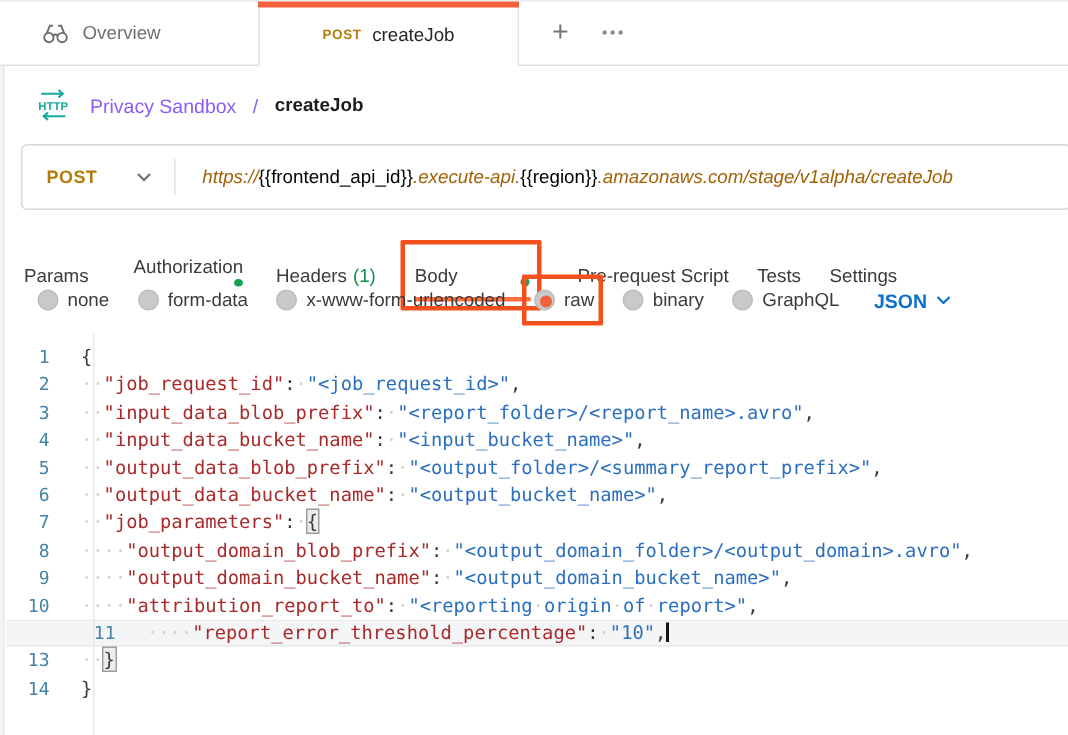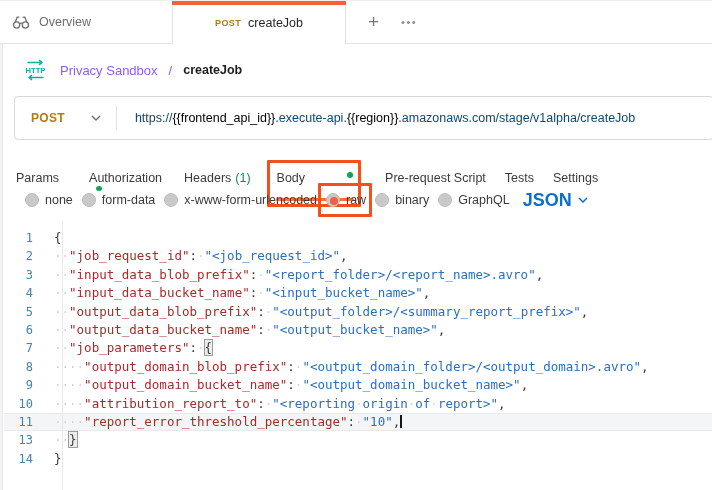--- a/index.html
+++ b/index.html
@@ -3,21 +3,21 @@
 <meta charset="utf-8">
 <style>
   * { margin:0; padding:0; box-sizing:border-box; }
   html,body { background:#fff; }
   .screen { position:relative; width:712px; height:490px; overflow:hidden; background:#fff;
             font-family:"Liberation Sans", sans-serif; color:#2b2b2b; }
 
   
   .tabbar { position:absolute; top:0; left:0; right:0; height:44px; display:flex;
             border-top:1px solid #ededed; border-bottom:1px solid #e3e3e3; background:#fff; }
-  .tab-overview { width:172px; display:flex; align-items:center; gap:9px; padding-left:12px; color:#6f6f6f; font-size:12.5px; }
+  .tab-overview { width:172px; display:flex; align-items:center; gap:9px; padding-left:28px; color:#6f6f6f; font-size:12.5px; }
   .tab-active { position:relative; width:174px; display:flex; align-items:center; justify-content:center; gap:7px;
                 border-left:1px solid #e3e3e3; border-right:1px solid #e3e3e3; background:#fff; margin-bottom:-1px; }
   .tab-accent { position:absolute; top:0; left:-1px; right:-1px; height:4px; background:#F2613C; }
   .tab-method { font-size:9px; font-weight:700; letter-spacing:.4px; color:#B27C0E; }
   .tab-title { font-size:12.5px; color:#262626; }
   .tab-plus { align-self:center; margin-left:14px; padding:0 8px; font-size:19px; font-weight:300; color:#777; }
   .tab-more { align-self:center; margin-left:6px; padding:0 8px; font-size:11px; letter-spacing:1.5px; color:#8d8d8d; }
 
   
   .left-strip { position:absolute; top:44px; bottom:0; left:0; width:3px; background:#f3f3f3; border-right:1px solid #e7e7e7; }
@@ -28,53 +28,53 @@
   .crumb-req { color:#1d1d1d; font-size:12.5px; font-weight:700; }
 
   
   .url-row { position:absolute; top:96px; left:14px; right:-2px; height:44px; border:1px solid #d8d8d8; border-radius:4px;
              display:flex; align-items:center; background:#fff; }
   .method { margin-left:16px; color:#B27C0E; font-weight:700; font-size:12px; letter-spacing:.3px; }
   .method-chevron { margin-left:26px; display:flex; }
   .vsep { width:1px; height:24px; background:#e2e2e2; margin:0 18px 0 15px; }
   .url-text { font-size:12.5px; color:#1f1f1f; white-space:nowrap; }
   .u-var { color:#000000; }
-  .u-plain { color:#0c4a6e; }
+  .u-plain { color:#a16207;font-style:italic; }
 
   
   .req-tabs { position:absolute; top:148px; left:16px; right:0; height:34px; display:flex; align-items:center; font-size:12.5px; color:#3b3b3b; }
-  .req-tab { position:relative; display:flex; align-items:flex-start; height:20px;margin-top:32px; }
+  .req-tab { position:relative; display:flex; align-items:flex-end; height:20px;margin-top:32px; }
   .req-tab:nth-child(1){ margin-right:30px; }
   .req-tab:nth-child(2){ margin-right:22px;flex-direction:column; }
   .req-tab:nth-child(3){ margin-right:26px; }
   .req-tab:nth-child(4){ margin-right:32px;gap:35px; }
   .req-tab:nth-child(5){ margin-right:19px; }
   .req-tab:nth-child(6){ margin-right:19px; }
   .count { color:#0E9150; margin-left:4px; }
   .gdot { width:6px; height:6px; border-radius:50%; background:#12A454; margin-left:7px; margin-top:1px; }
   .underline { position:absolute; left:-1px; right:-1px; bottom:-10px; height:3px; background:#FF6D3B; border-radius:2px; }
 
   
   .ann { position:absolute; border:3px solid #F4501E; border-radius:1px; pointer-events:none; }
   .tab-ann { top:-11px; bottom:-16px; left:-10px; right:-8px; }
   .radio-ann { top:-8px; bottom:-8px; left:-8px; right:-6px; }
 
   
-  .modes-row { position:absolute; top:186px; left:25px; right:0; height:28px; display:flex; align-items:center; gap:9px; font-size:12.5px; color:#3b3b3b; }
+  .modes-row { position:absolute; top:186px; left:25px; right:0; height:28px; display:flex; align-items:center; gap:19px; font-size:12.5px; color:#3b3b3b; }
   .mode { position:relative; display:flex; align-items:center; gap:6px; height:18px; }
   .radio { width:14px; height:14px; border-radius:50%; background:#c9c9c9; border:1px solid #bdbdbd; position:relative; flex:none; }
   .radio.sel::after { content:""; position:absolute; left:3px; top:3px; width:8px; height:8px; border-radius:50%; background:#F2613C; }
-  .lang-select { display:flex; align-items:center; gap:6px; color:#0B6FD0; font-weight:600; font-size:18px; margin-left:4px; }
+  .lang-select { display:flex; align-items:center; gap:6px; color:#0B6FD0; font-weight:600; font-size:13px; margin-left:4px; }
 
   
   .editor { position:absolute; top:222px; left:4px; right:0; bottom:0; padding-top:7px; background:#fff;
             font-family:"DejaVu Sans Mono", monospace; font-size:12.5px; }
   .gutter-sep { position:absolute; left:58px; top:0; bottom:0; width:1px; background:#e8e8e8; }
   .crow { display:flex; height:18.4px; line-height:18.4px; }
-  .crow.active { background:#f4f5f6; box-shadow: inset 0 1px 0 #e9e9e9, inset 0 -1px 0 #e9e9e9; }
+  .crow.active { background:#f4f5f6; box-shadow: inset 0 1px 0 #e9e9e9, inset 0 -1px 0 #e9e9e9; padding-left: 44px; }
   .gut { width:42px; padding-right:13px; text-align:right; color:#4384A7; font-size:12px; flex:none; }
   .code { white-space:pre; padding-left:8px; }
   .tok-k { color:#A92A2A; }
   .tok-v { color:#2B6FC0; }
   .tok-p { color:#3a3a3a; }
   .tok-w { color:#d2d2d2; }
   .tok-b { color:#3a3a3a; background:#ececec; outline:1px solid #9c9c9c; }
   .caret { display:inline-block; width:2px; height:13px; background:#151515; vertical-align:-2px; }
 </style>
 </head>

